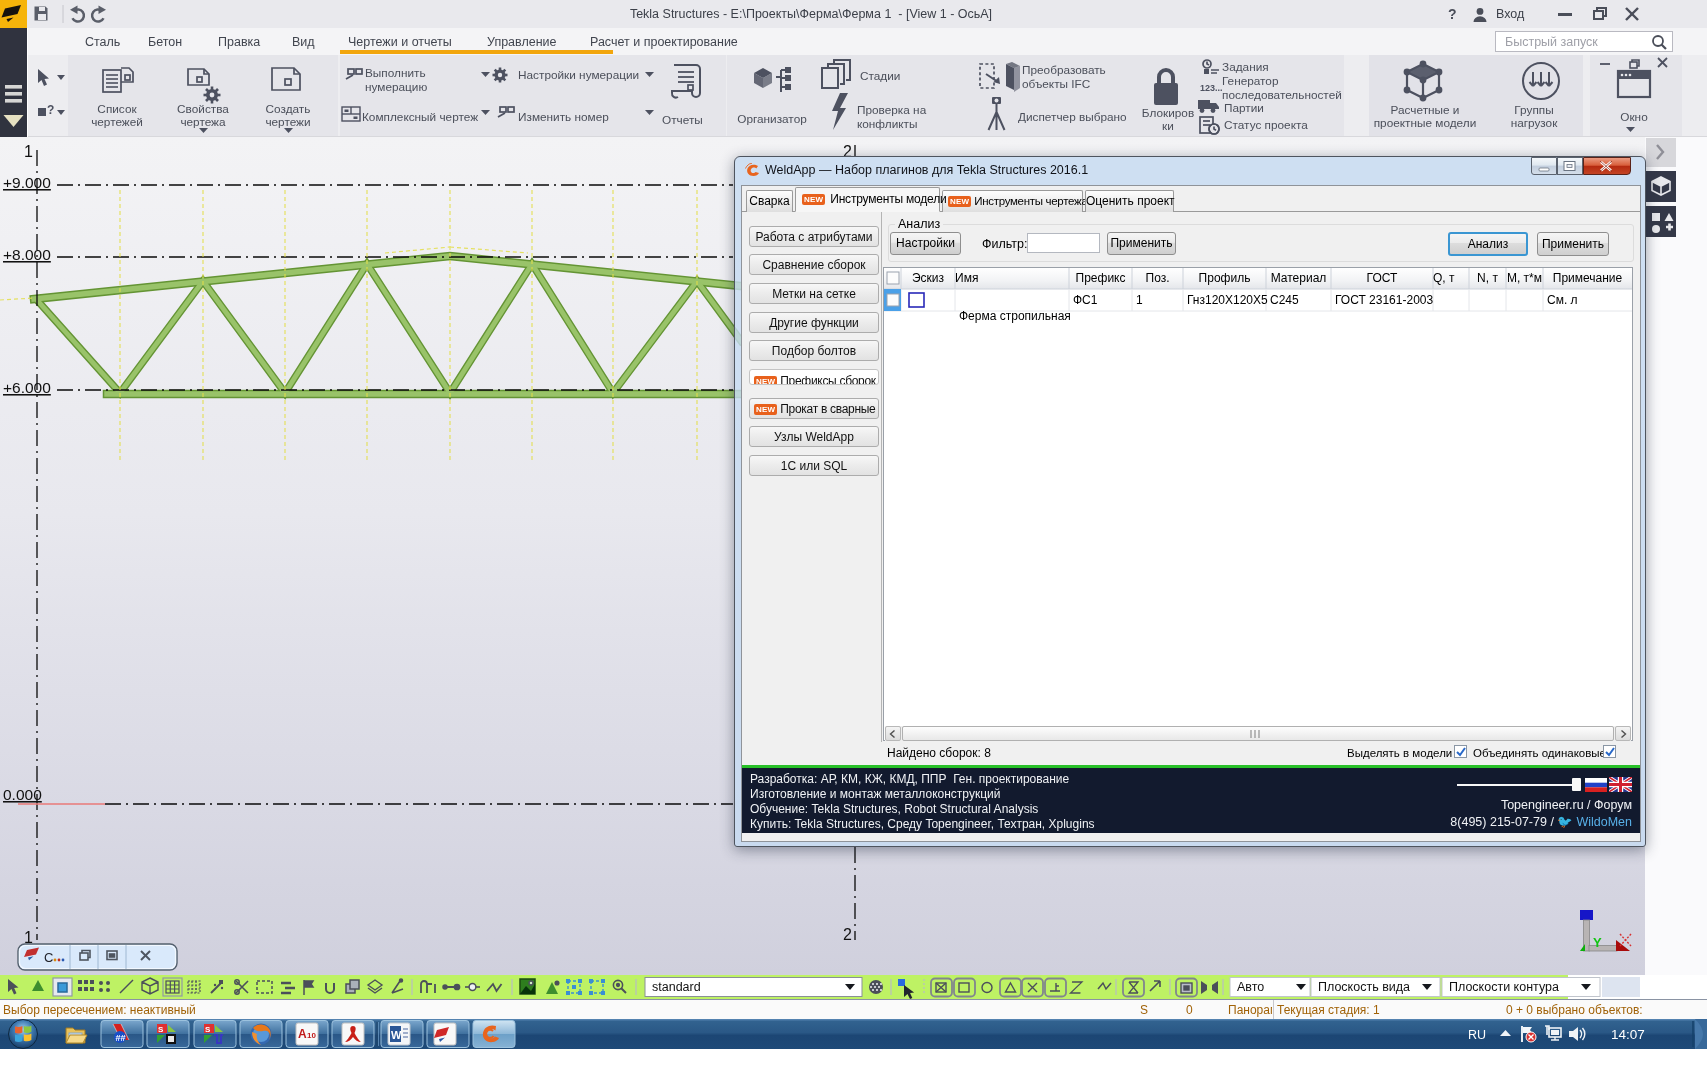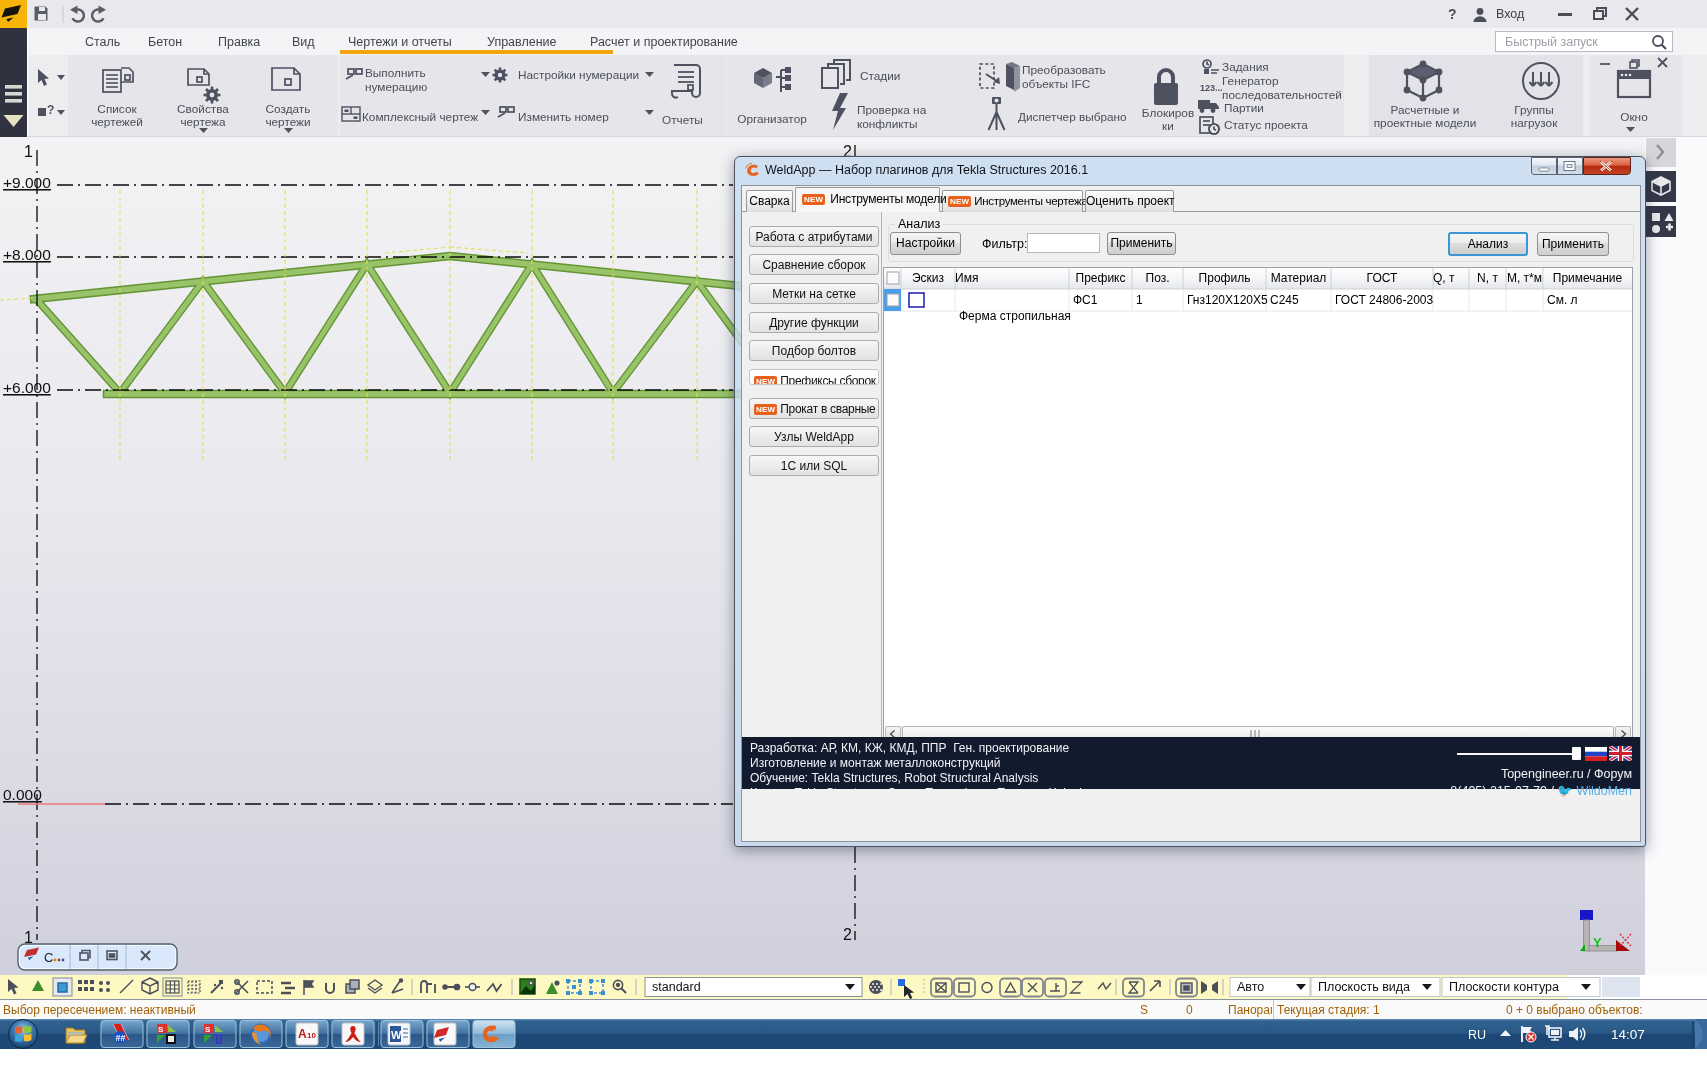--- a/index.html
+++ b/index.html
@@ -18,21 +18,21 @@
 .rgroup { position:absolute; top:0; height:81px; background:#e5e5ea; }
 .rlabel { position:absolute; font-size:11.8px; color:#4b4f5a; text-align:center; line-height:13px; }
 .rlabel2 { position:absolute; font-size:11.8px; color:#4b4f5a; white-space:nowrap; }
 
 #ylogo { position:absolute; left:0; top:0; width:27px; height:28px; background:#f6b40a; }
 #dstrip { position:absolute; left:0; top:28px; width:27px; height:109px; background:#30333f; }
 
 #canvas { position:absolute; left:0; top:137px; width:1707px; height:838px;
   background:linear-gradient(#f3f3f5, #e8e8ee 45%, #d9d9e4 80%, #d0d0dd); }
 
-#toolbar2 { position:absolute; left:0; top:975px; width:1568px; height:24px; background:#fef9c3; }
+#toolbar2 { position:absolute; left:0; top:975px; width:1568px; height:24px; background:#bef264; }
 
 #statusbar { position:absolute; left:0; top:999px; width:1707px; height:20px; background:#fafafa; border-top:1px solid #8a93a3; font-size:12px; color:#a16207; }
 
 #taskbar { position:absolute; left:0; top:1019px; width:1707px; height:30px;
   background:linear-gradient(#5c8ab8 0%, #31628f 8%, #2a5886 45%, #1c4674 55%, #1e4a78 100%); }
 #whitebottom { position:absolute; left:0; top:1049px; width:1707px; height:40px; background:#ffffff; }
 
 #dialog { position:absolute; left:734px; top:156px; width:912px; height:691px;
   background:rgba(198,219,242,0.82); border:1px solid #4e545e; border-radius:6px 6px 3px 3px;
   box-shadow:0 3px 14px rgba(30,40,60,0.45); }
@@ -49,20 +49,21 @@
       <path d="M6.5 2.5 h9 l2 2 v12 h-13 v-14 z" fill="#5a5e69" stroke="none"></path>
       <rect x="9" y="3" width="6" height="4" fill="#e9e9ed" stroke="none"></rect>
       <rect x="8" y="10" width="8" height="6" fill="#e9e9ed" stroke="none"></rect>
     </g>
     <line x1="33" y1="1" x2="33" y2="19" stroke="#c6c6cc" stroke-width="1"></line>
     <path d="M44 7 a6 6 0 1 1 -1.5 7.2" fill="none" stroke="#5a5e69" stroke-width="2.5"></path>
     <path d="M47.5 1.5 l-7.5 4.2 7.5 4.2 z" fill="#5a5e69"></path>
     <path d="M72 7 a6 6 0 1 0 1.5 7.2" fill="none" stroke="#5a5e69" stroke-width="2.5"></path>
     <path d="M68.5 1.5 l7.5 4.2 -7.5 4.2 z" fill="#5a5e69"></path>
   </svg>
+  <div id="ttext">Tekla Structures - E:\Проекты\Ферма\Ферма 1&nbsp; - [View 1 - ОсьА]</div>
   <div class="abs" style="left:1448px;top:6px;font-size:14px;font-weight:bold;color:#4a4e59">?</div>
   <svg class="abs" style="left:1472px;top:7px" width="16" height="15" viewBox="0 0 16 15">
     <circle cx="8" cy="4.4" r="3.4" fill="#4a4e59"></circle>
       <path d="M1.5 15 a6.5 5.8 0 0 1 13 0 z" fill="#4a4e59"></path>
   </svg>
   <div class="abs" style="left:1496px;top:7px;font-size:12.5px;color:#3c4049">Вход</div>
   <svg class="abs" style="left:1556px;top:5px" width="100" height="18" viewBox="0 0 100 18">
     <rect x="2" y="8" width="14" height="3" fill="#4a4e59"></rect>
     <g stroke="#4a4e59" stroke-width="2" fill="none">
       <rect x="38" y="6" width="9" height="8"></rect>
@@ -878,21 +879,21 @@
         <div class="abs" style="left:585px;width:37px;text-align:center;top:3px">N, т</div>
         <div class="abs" style="left:622px;width:37px;text-align:center;top:3px">М, т*м</div>
         <div class="abs" style="left:659px;width:89px;text-align:center;top:3px">Примечание</div>
       </div>
       <div class="abs" style="left:0;top:21px;width:748px;height:22px;font-size:12px;white-space:nowrap">
         <div class="abs" style="left:75px;top:20px">Ферма стропильная</div>
         <div class="abs" style="left:189px;top:4px">ФС1</div>
         <div class="abs" style="left:252px;top:4px">1</div>
         <div class="abs" style="left:303px;top:4px">Гнз120Х120Х5</div>
         <div class="abs" style="left:386px;top:4px">С245</div>
-        <div class="abs" style="left:451px;top:4px">ГОСТ 24806-2003</div>
+        <div class="abs" style="left:451px;top:4px">ГОСТ 23161-2003</div>
         <div class="abs" style="left:663px;top:4px">См. л</div>
       </div>
 
       <div class="abs" style="left:1px;top:458px;width:746px;height:15px;background:#f0f0f0">
         <div class="abs" style="left:0;top:0;width:16px;height:15px;background:linear-gradient(#f4f4f4,#dcdcdc);border:1px solid #b8b8b8;border-radius:2px"></div>
         <svg class="abs" style="left:4px;top:4px" width="8" height="8">
             <path d="M5.5 0.5 L1.5 4 L5.5 7.5" fill="none" stroke="#505050" stroke-width="1.4"></path>
           </svg>
         <div class="abs" style="right:0;top:0;width:16px;height:15px;background:linear-gradient(#f4f4f4,#dcdcdc);border:1px solid #b8b8b8;border-radius:2px"></div>
         <svg class="abs" style="right:4px;top:4px" width="8" height="8">
@@ -914,21 +915,21 @@
     <svg class="abs" style="left:713px;top:560px" width="12" height="12">
         <path d="M2 6 l3 3 5 -7" fill="none" stroke="#2868c8" stroke-width="2"></path>
       </svg>
     <div class="abs" style="left:731px;top:561px;font-size:11.5px;white-space:nowrap">Объединять одинаковые</div>
     <div class="abs" style="left:861px;top:559px;width:13px;height:13px;background:#fff;border:1px solid #8a96a4"></div>
     <svg class="abs" style="left:862px;top:560px" width="12" height="12">
         <path d="M2 6 l3 3 5 -7" fill="none" stroke="#2868c8" stroke-width="2"></path>
       </svg>
 
     <div class="abs" style="left:0;top:579px;width:898px;height:4px;background:#28c028"></div>
-    <div class="abs" style="left:0;top:551px;width:898px;height:52px;background:#121a2e;color:#f0f2f5;font-size:12px">
+    <div class="abs" style="left:0;top:582px;width:898px;height:65px;background:#121a2e;color:#f0f2f5;font-size:12px">
       <div class="abs" style="left:8px;top:4px">Разработка: АР, КМ, КЖ, КМД, ППР&nbsp; Ген. проектирование</div>
       <div class="abs" style="left:8px;top:19px">Изготовление и монтаж металлоконструкций</div>
       <div class="abs" style="left:8px;top:34px">Обучение: Tekla Structures, Robot Structural Analysis</div>
       <div class="abs" style="left:8px;top:49px">Купить: Tekla Structures, Среду Topengineer, Техтран, Xplugins</div>
       <div class="abs" style="left:715px;top:16px;width:120px;height:2px;background:#f8f8f8"></div>
       <div class="abs" style="left:830px;top:10px;width:9px;height:13px;background:#f8f8f8;border-radius:1px"></div>
       <svg class="abs" style="left:843px;top:10px" width="22" height="14">
           <rect width="22" height="14" fill="#fff"></rect>
           <rect y="4.7" width="22" height="4.6" fill="#2242c8"></rect>
           <rect y="9.3" width="22" height="4.7" fill="#d82020"></rect>

